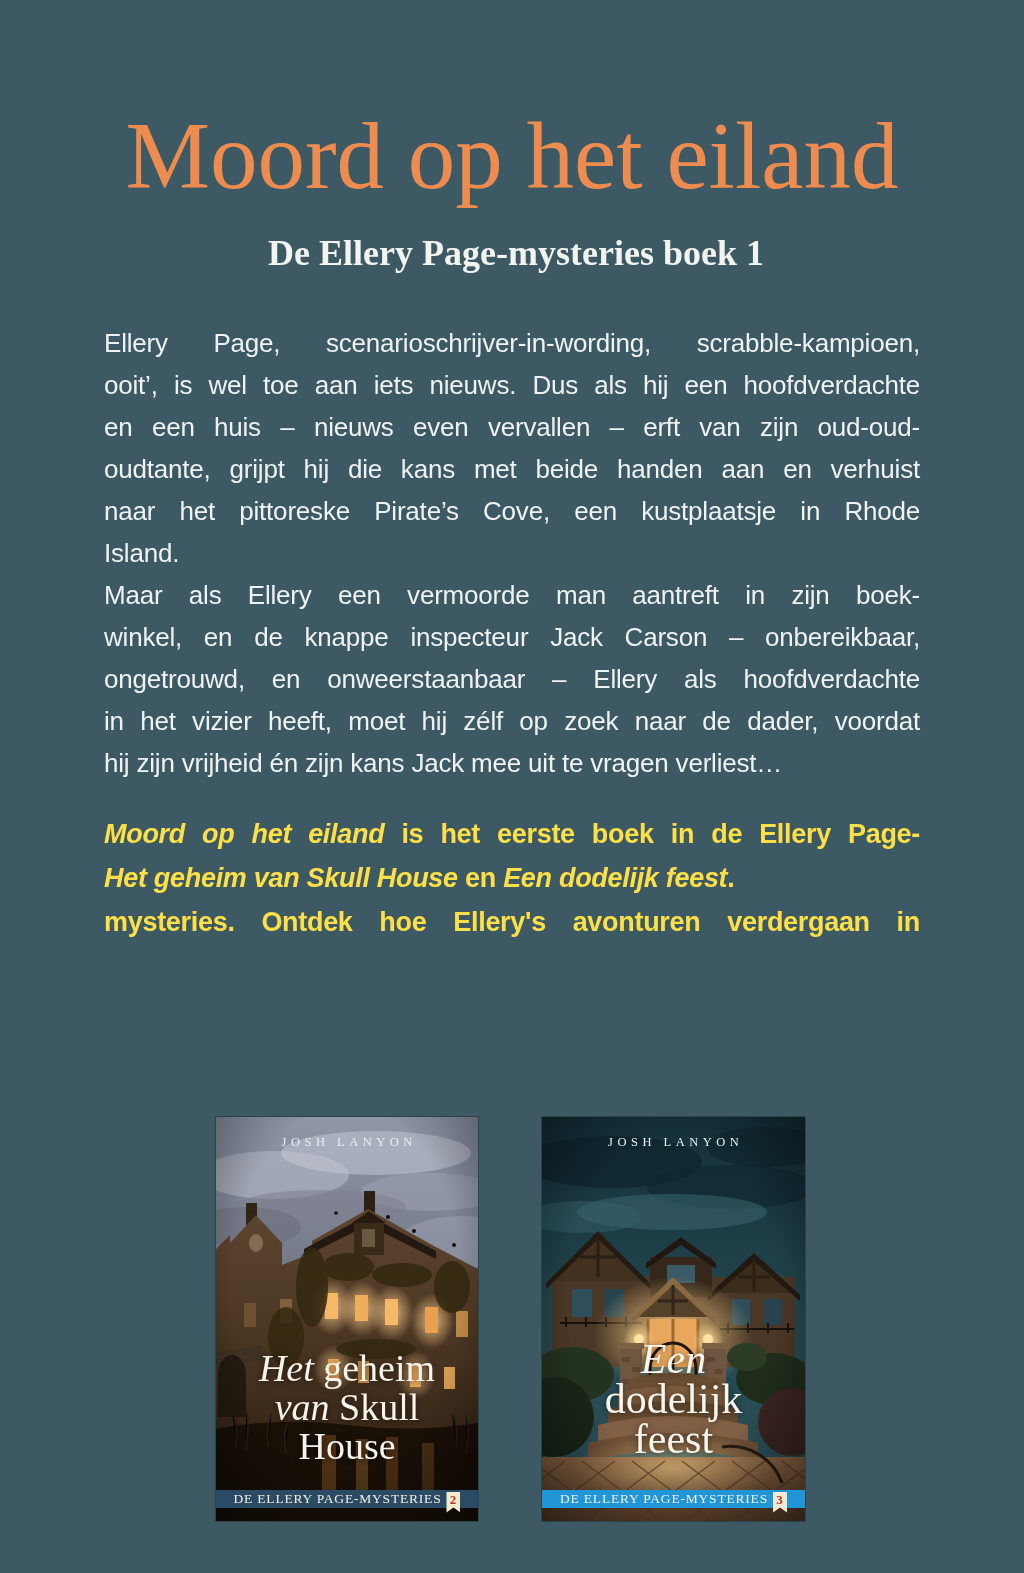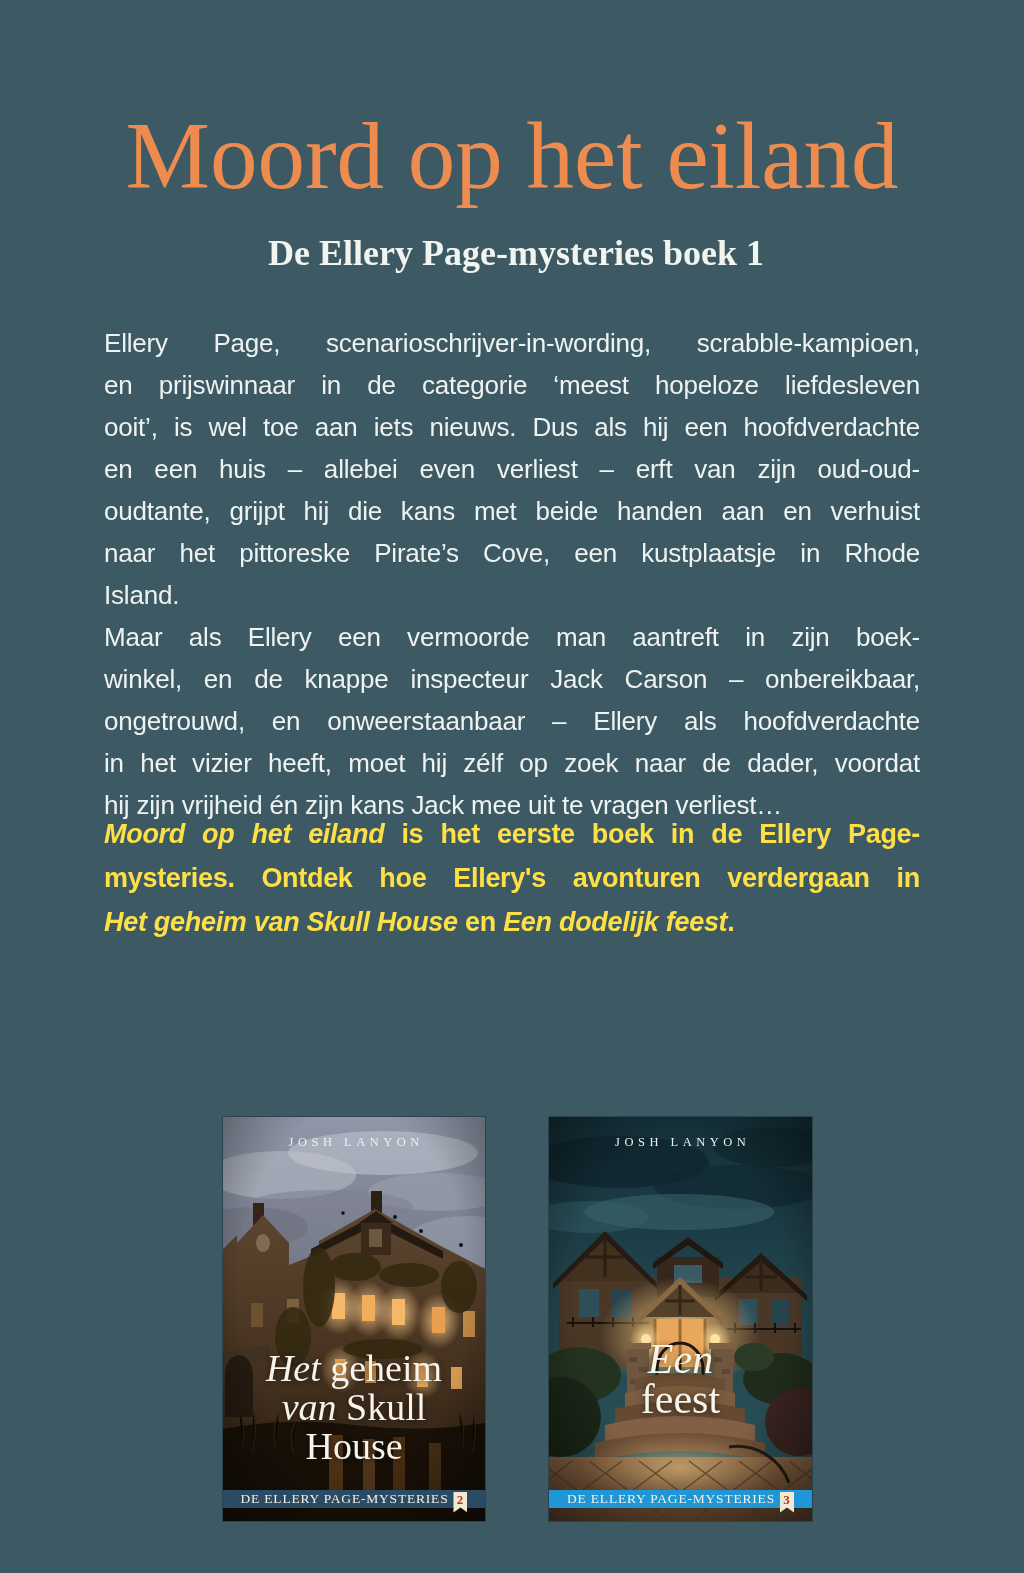--- a/index.html
+++ b/index.html
@@ -45,21 +45,20 @@
     letter-spacing:-0.3px;
   }
   .series-note i, .series-note span { font-weight:bold; }
 
   
   .cover {
     position:absolute; top:1117px; height:404px;
     overflow:hidden;
     background:#0f172a;
     box-shadow:0 0 0 1px rgba(0,0,0,0.25);
-    margin-left:7px;
   }
   #cover-2 { left:216px; width:262px; }
   #cover-3 { left:542px; width:263px; }
   .cover svg { position:absolute; top:0; left:0; }
   .cover-author {
     position:absolute; top:18px; left:0; width:100%;
     text-align:center;
     font-family:"Liberation Serif", serif;
     font-size:12.5px; letter-spacing:4.5px; text-indent:4.5px;
     color:#eef0ee;
@@ -94,40 +93,39 @@
 </style>
 </head>
 <body style="background: rgb(61, 90, 100);">
 
 <h1 class="page-title">Moord op het eiland</h1>
 <h2 class="page-subtitle">De Ellery Page-mysteries boek 1</h2>
 
 <div class="synopsis text-block">
   <div>
       <div class="line">Ellery Page, scenarioschrijver-in-wording, scrabble-kampioen,</div>
-      <div class="line">en prijswinnaar in de categorie ‘meest hopeloze liefdesleven</div>
       <div class="line">ooit’, is wel toe aan iets nieuws. Dus als hij een hoofdverdachte</div>
-      <div class="line">en een huis – allebei even verliest – erft van zijn oud-oud-</div>
+      <div class="line">en een huis – nieuws even vervallen – erft van zijn oud-oud-</div>
       <div class="line">oudtante, grijpt hij die kans met beide handen aan en verhuist</div>
       <div class="line">naar het pittoreske Pirate’s Cove, een kustplaatsje in Rhode</div>
       <div class="line last">Island.</div>
     </div>
   <div>
       <div class="line">Maar als Ellery een vermoorde man aantreft in zijn boek-</div>
       <div class="line">winkel, en de knappe inspecteur Jack Carson – onbereikbaar,</div>
       <div class="line">ongetrouwd, en onweerstaanbaar – Ellery als hoofdverdachte</div>
       <div class="line">in het vizier heeft, moet hij zélf op zoek naar de dader, voordat</div>
       <div class="line last">hij zijn vrijheid én zijn kans Jack mee uit te vragen verliest…</div>
     </div>
 </div>
 
 <div class="series-note text-block">
     <div class="line"><i>Moord op het eiland</i><span> is het eerste boek in de Ellery Page-</span></div>
+    <div class="line last"><i>Het geheim van Skull House</i><span> en </span><i>Een dodelijk feest</i><span>.</span></div>
     <div class="line"><span>mysteries. Ontdek hoe Ellery's avonturen verdergaan in</span></div>
-    <div class="line last"><i>Het geheim van Skull House</i><span> en </span><i>Een dodelijk feest</i><span>.</span></div>
   </div>
 
 <div class="cover" id="cover-2">
   <svg width="262" height="404" viewBox="0 0 262 404" aria-hidden="true">
     <defs>
       <linearGradient id="sky2" x1="0" y1="0" x2="0" y2="1">
         <stop offset="0" stop-color="#8f97a8"></stop>
         <stop offset="0.35" stop-color="#767b8a"></stop>
         <stop offset="0.7" stop-color="#55525a"></stop>
         <stop offset="1" stop-color="#3c3736"></stop>
@@ -353,20 +351,21 @@
           <path d="M73 344 L0 398"></path>
           <path d="M23 344 L0 362"></path>
       </g>
       <path d="M180 330 a55 55 0 0 1 60 36" fill="none" stroke="#241a10" stroke-width="3"></path>
     </g>
     <rect width="263" height="404" fill="url(#vign3)"></rect>
   </svg>
   <div class="cover-author">JOSH LANYON</div>
   <div class="cover-title">
       <div class="line"><i>Een</i></div>
+      <div class="line"><span>dodelijk</span></div>
       <div class="line last"><span>feest</span></div>
     </div>
   <div class="cover-banner" style="background: rgb(33, 150, 214);">
     <span>DE ELLERY PAGE-MYSTERIES</span>
     <span class="bookmark-flag">
         <span>3</span>
       </span>
   </div>
 </div>
 

